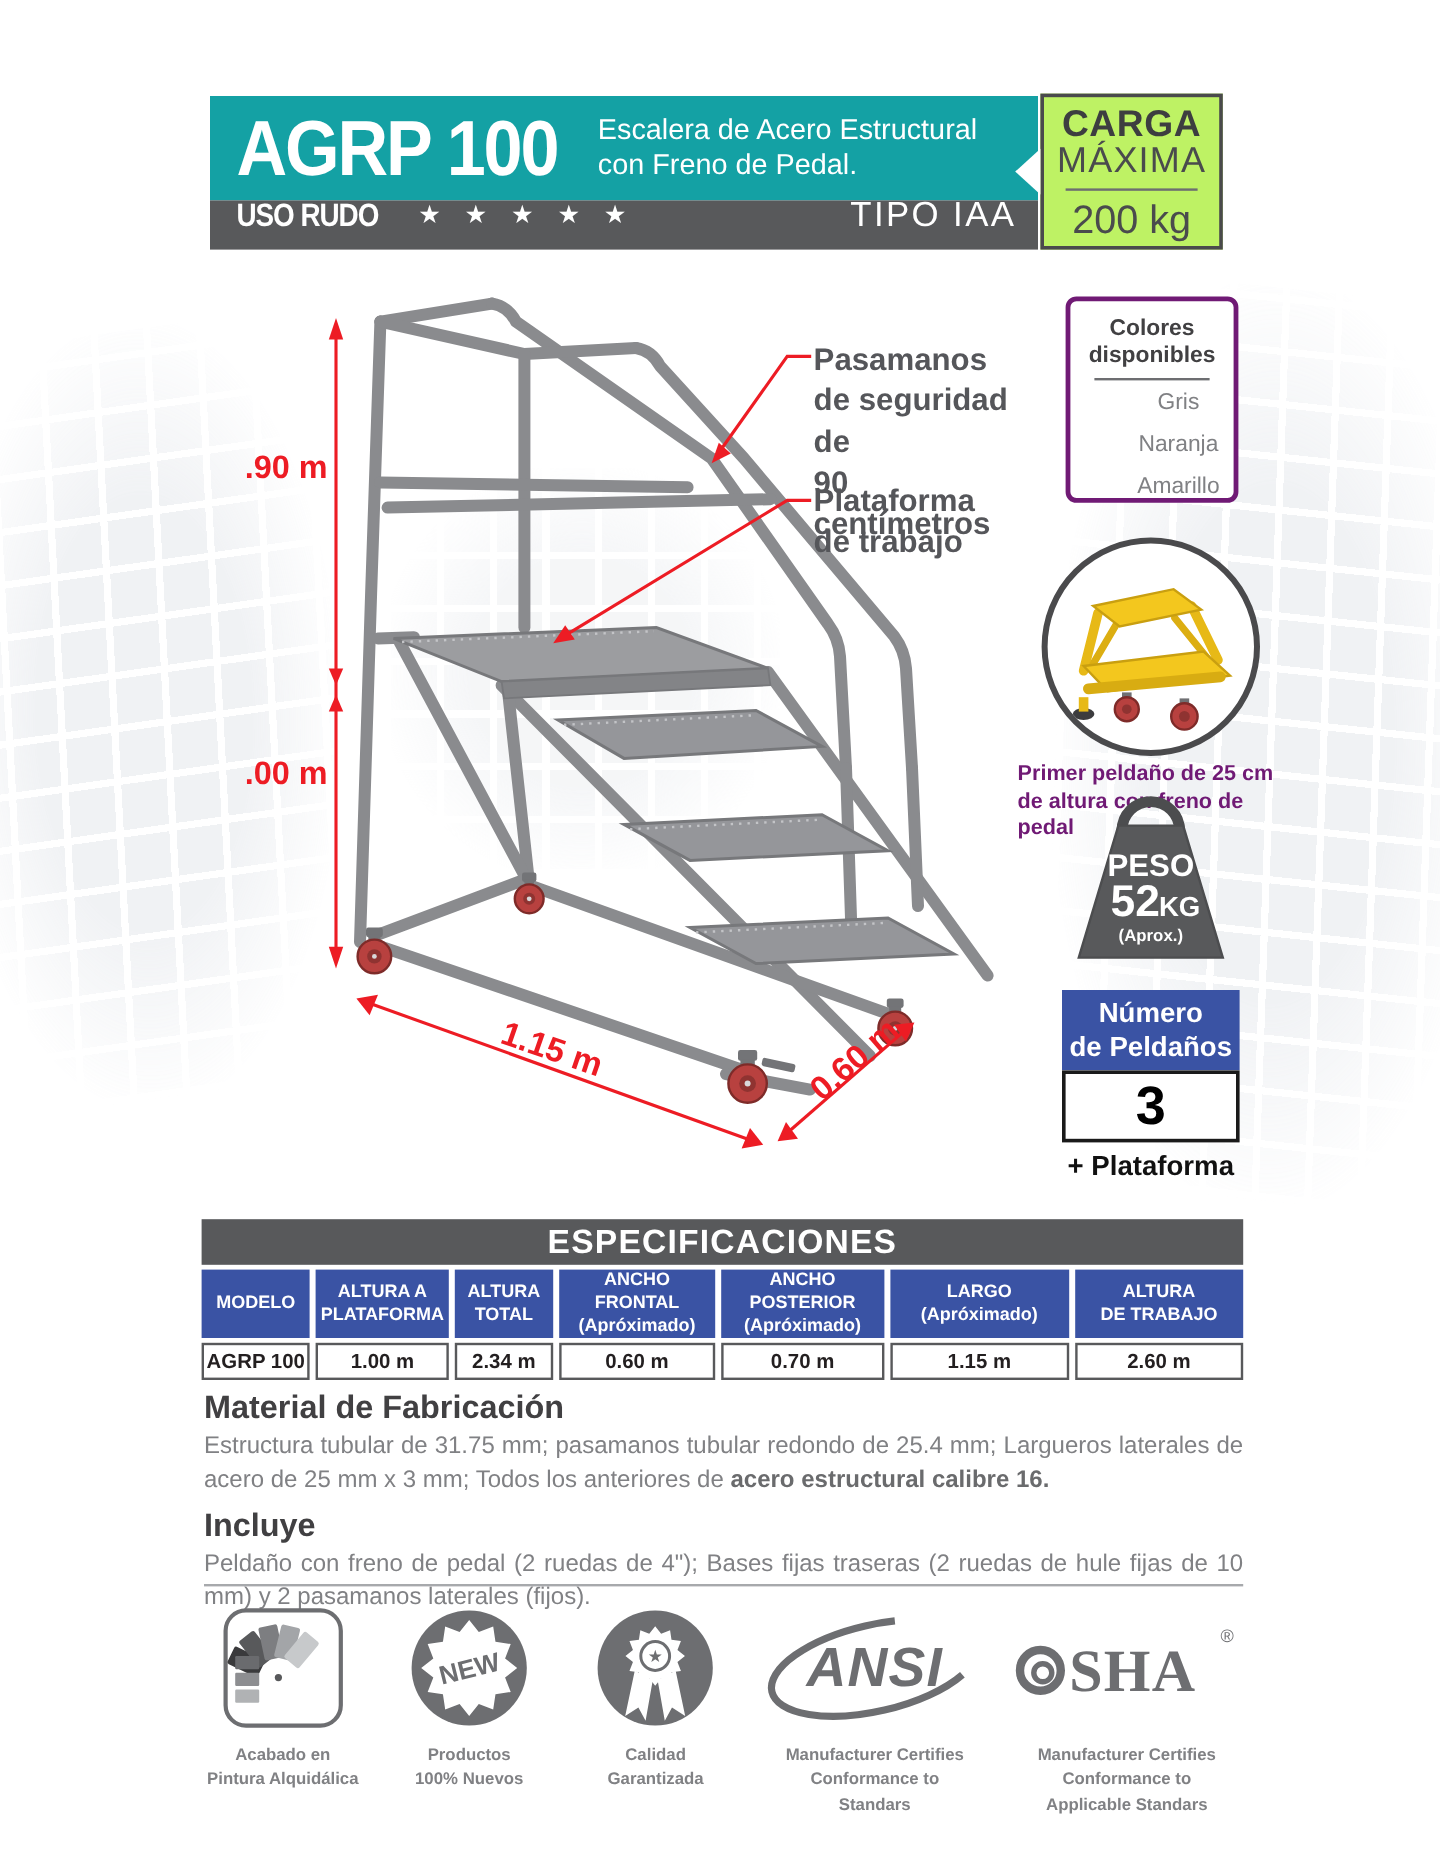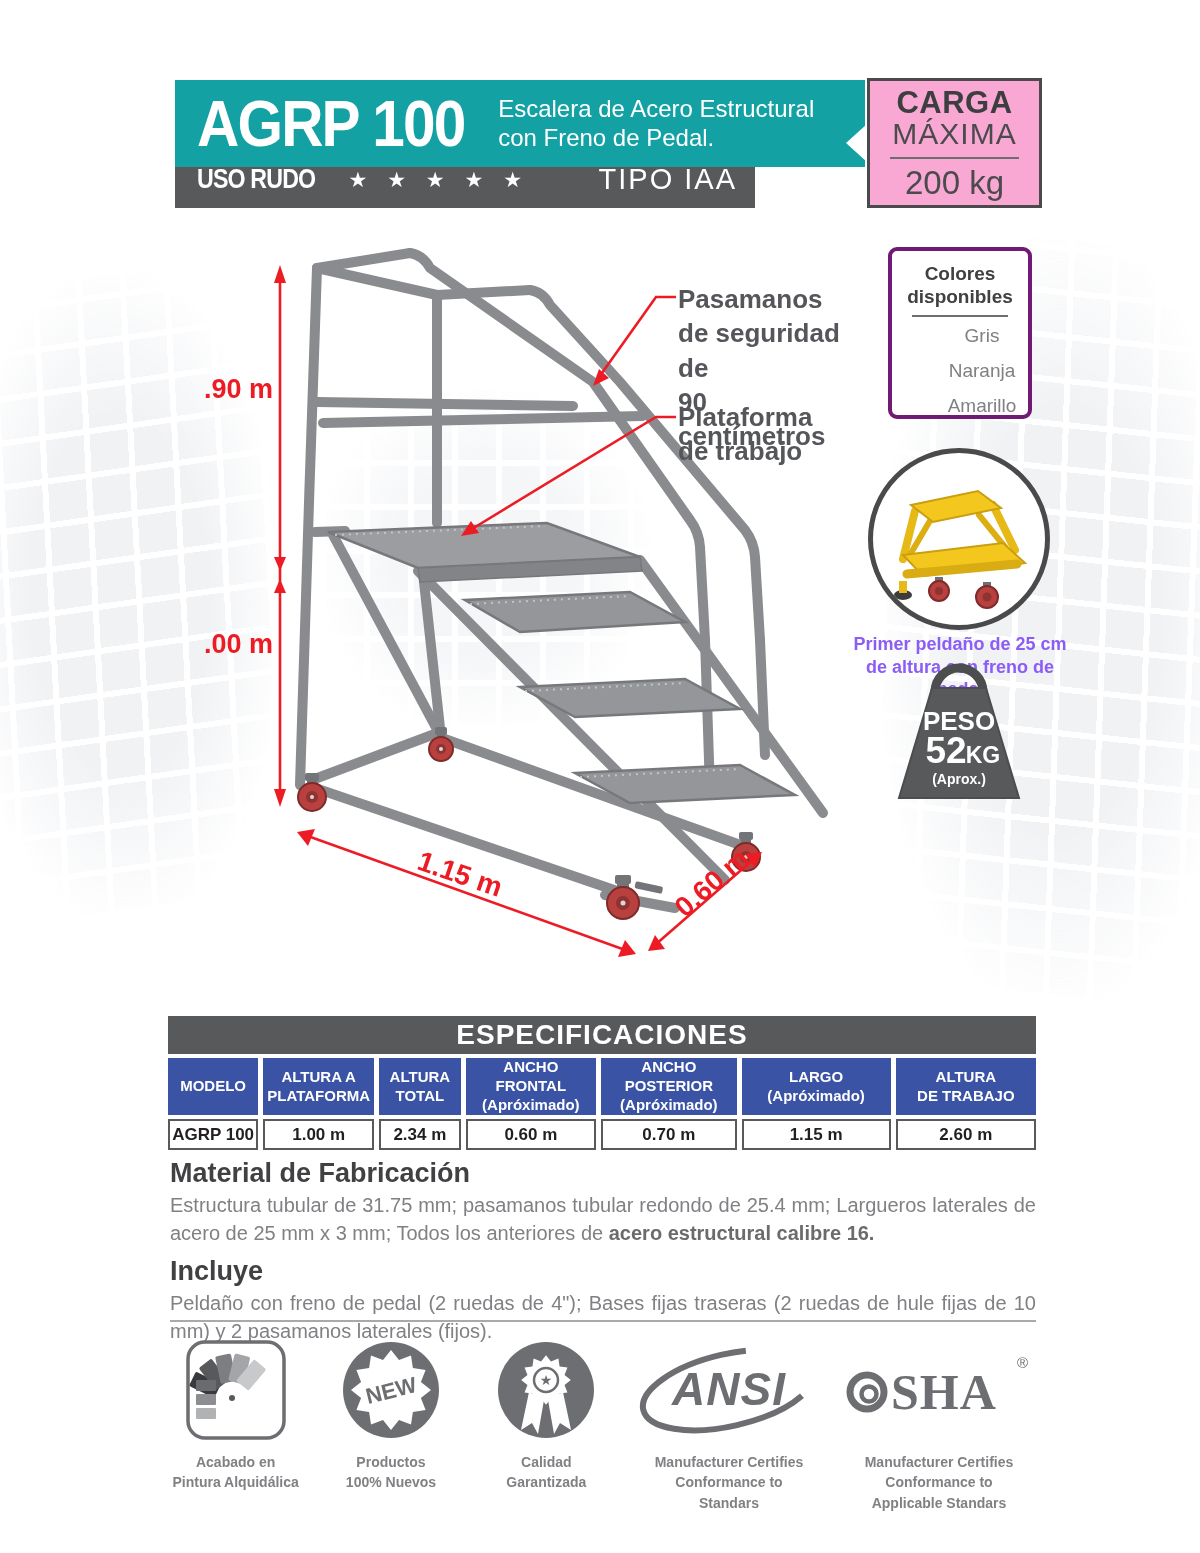--- a/index.html
+++ b/index.html
@@ -16,46 +16,46 @@
     z-index:0;}
   .tiles-left{left:-40px;top:275px;width:320px;height:640px;transform:rotate(-3deg) skewY(-5deg);opacity:.8;}
   .tiles-mid{left:320px;top:390px;width:330px;height:340px;opacity:.55;}
   .tiles-right{left:880px;top:240px;width:360px;height:760px;transform:rotate(2deg) skewY(4deg);opacity:.8;}
 
   
   .hdr-teal{position:absolute;left:175px;top:80px;width:690px;height:87px;background:#14a1a4;z-index:2;
             display:flex;align-items:center;padding-left:22px;box-sizing:border-box;color:#fff;}
   .hdr-model{font-size:65px;font-weight:800;letter-spacing:-2px;transform:scaleX(.9);transform-origin:left center;white-space:nowrap;}
   .hdr-sub{margin-left:4px;font-size:24px;line-height:1.18;font-weight:400;}
-  .hdr-dark{position:absolute;left:175px;top:167px;width:580px;height:41px;background:#58595b;z-index:2;
+  .hdr-dark{position:absolute;left:175px;top:167px;width:690px;height:41px;background:#58595b;z-index:2;
             display:flex;align-items:center;justify-content:space-between;padding:0 18px 16px 22px;box-sizing:border-box;color:#fff;}
   .uso{display:flex;align-items:center;gap:14px;}
   .uso-txt{font-size:27px;font-weight:800;letter-spacing:-1px;transform:scaleX(.86);transform-origin:left center;white-space:nowrap;}
   .uso-stars{font-size:21px;letter-spacing:7px;white-space:nowrap;}
   .tipo{font-size:29px;font-weight:300;letter-spacing:2px;}
-  .carga-box{position:absolute;left:867px;top:78px;width:175px;height:130px;background:#f9a8d4;border:3px solid #4a4a4c;
+  .carga-box{position:absolute;left:867px;top:78px;width:152px;height:130px;background:#bef264;border:3px solid #4a4a4c;
              box-sizing:border-box;z-index:3;display:flex;flex-direction:column;align-items:center;justify-content:center;}
   .carga-notch{position:absolute;left:-24px;top:50%;margin-top:-19px;width:0;height:0;
                border-top:19px solid transparent;border-bottom:19px solid transparent;border-right:21px solid #fff;}
   .carga-t1{font-size:31px;font-weight:800;color:#3d3e40;letter-spacing:.5px;line-height:1;}
   .carga-t2{font-size:30px;font-weight:400;color:#4a4b4d;letter-spacing:1px;line-height:1.05;}
   .carga-hr{width:76%;height:2px;background:#6d6e71;margin:7px 0;}
   .carga-v{font-size:33px;font-weight:300;color:#4a4b4d;line-height:1;}
 
   
   .colores-box{position:absolute;left:888px;top:247px;width:144px;height:172px;background:#fff;border:4px solid #701a75;
                border-radius:9px;box-sizing:border-box;z-index:2;text-align:center;padding-top:12px;}
   .colores-title{font-size:19px;font-weight:700;color:#414042;line-height:1.2;}
   .colores-ul{width:70%;height:2px;background:#6d6e71;margin:6px auto 8px auto;}
   .color-opt{font-size:19px;color:#808184;margin-bottom:13px;padding-left:44px;}
 
   .inset-circle{position:absolute;left:868px;top:448px;width:182px;height:182px;border:5px solid #4a4a4c;border-radius:50%;
                 box-sizing:border-box;background:#fff;z-index:2;overflow:hidden;}
-  .inset-caption{position:absolute;left:848px;top:633px;width:224px;text-align:center;font-size:18px;font-weight:700;
-                 color:#8b5cf6;line-height:1.25;z-index:2;}
+  .inset-caption{position:absolute;left:848px;top:633px;width:224px;text-align:left;font-size:18px;font-weight:700;
+                 color:#701a75;line-height:1.25;z-index:2;}
 
   .peso-wrap{position:absolute;left:888px;top:662px;width:142px;height:145px;z-index:2;}
   .steps-box{position:absolute;left:885px;top:825px;width:148px;z-index:2;text-align:center;}
   .steps-title{background:#3a53a4;color:#fff;font-size:23px;font-weight:700;line-height:1.2;padding:6px 0;}
   .steps-count{border:3px solid #1a1a1a;background:#fff;color:#000;font-size:45px;font-weight:800;line-height:1.1;
                margin-top:0;padding:2px 0;}
   .steps-extra{font-size:23px;font-weight:800;color:#111;margin-top:6px;}
 
   
   .diagram{position:absolute;left:205px;top:235px;width:640px;height:780px;z-index:1;}
@@ -163,20 +163,28 @@
     <svg width="142" height="145" viewBox="0 0 142 145">
       <path d="M47,30 A24,24 0 0 1 95,30" fill="none" stroke="#4c4d4f" stroke-width="9"></path>
       <path d="M44,26 L98,26 L131,136 L11,136 Z" fill="#58595b" stroke="#4c4d4f" stroke-width="2"></path>
       <text x="71" y="68" text-anchor="middle" font-size="26" font-weight="bold" fill="#fff" font-family="Liberation Sans,sans-serif">PESO</text>
       <text x="58" y="101" text-anchor="middle" font-size="37" font-weight="bold" fill="#fff" font-family="Liberation Sans,sans-serif">52</text>
       <text x="95" y="101" text-anchor="middle" font-size="23" font-weight="bold" fill="#fff" font-family="Liberation Sans,sans-serif">KG</text>
       <text x="71" y="122" text-anchor="middle" font-size="14" font-weight="bold" fill="#fff" font-family="Liberation Sans,sans-serif">(Aprox.)</text>
     </svg>
   </div>
 
+  <div class="steps-box">
+    <div class="steps-title">
+      <span>Número</span><br>
+      <span>de Peldaños</span>
+    </div>
+    <div class="steps-count">3</div>
+    <div class="steps-extra">+ Plataforma</div>
+  </div>
 
   <div class="diagram">
     <svg width="640" height="780" viewBox="0 0 640 780">
       <g stroke="#8a8b8e" stroke-width="10" fill="none" stroke-linecap="round" stroke-linejoin="round">
         <path d="M112,33 C106,200 100,390 95,550"></path>
         <path d="M112,33 L205,18"></path>
         <path d="M205,18 Q218,20 225,33 L388,147 L485,285 Q494,297 495,312 L500,405"></path>
         <path d="M112,33 L232,60"></path>
         <path d="M232,60 L325,55"></path>
         <path d="M232,60 L232,288"></path>

